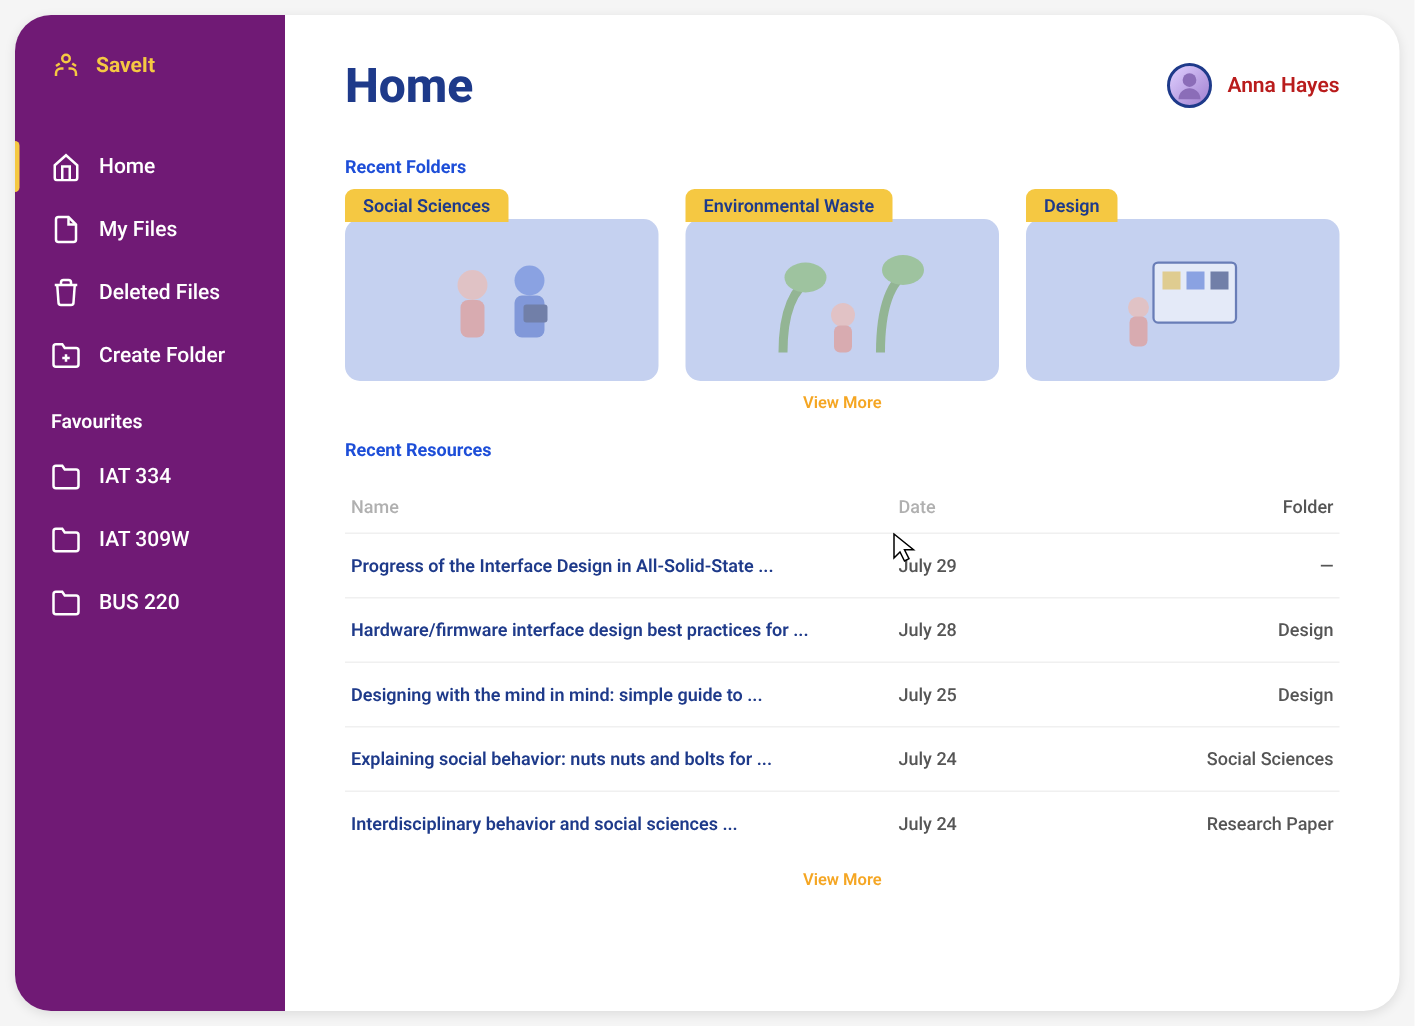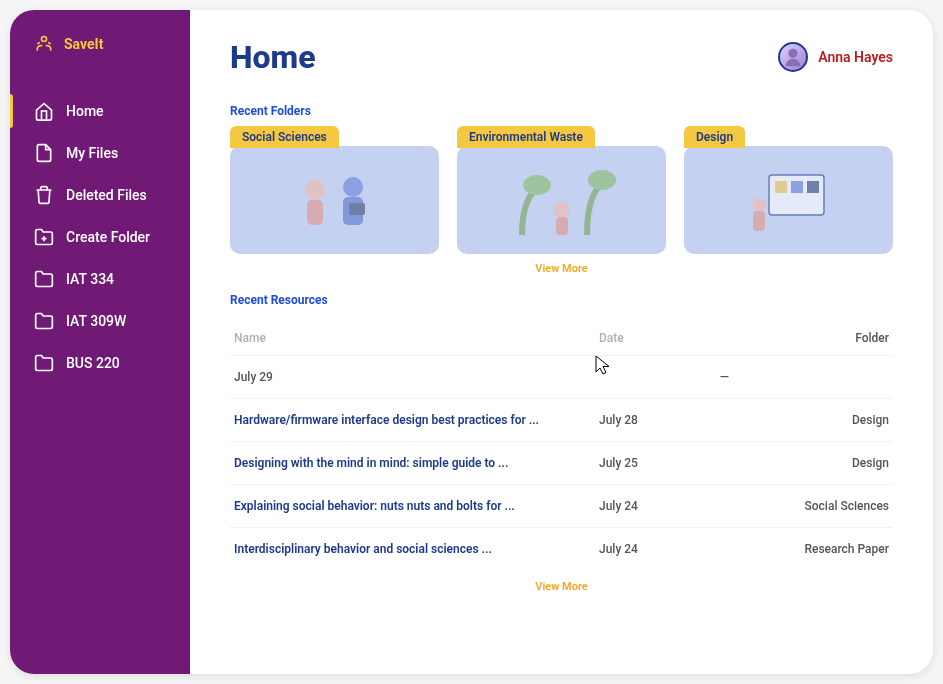--- a/index.html
+++ b/index.html
@@ -261,20 +261,21 @@
       <span class="nav-icon">
         <svg width="20" height="20" viewBox="0 0 24 24" fill="none" stroke="#fff" stroke-width="2">
             <path d="M22 19a2 2 0 0 1-2 2H4a2 2 0 0 1-2-2V5a2 2 0 0 1 2-2h5l2 3h9a2 2 0 0 1 2 2z"></path>
             <line x1="12" y1="11" x2="12" y2="17"></line>
             <line x1="9" y1="14" x2="15" y2="14"></line>
           </svg>
       </span>
       <span>Create Folder</span>
     </div>
 
+    <div class="section-label">Favourites</div>
 
     <div class="nav-item">
       <span class="nav-icon">
         <svg width="20" height="20" viewBox="0 0 24 24" fill="none" stroke="#fff" stroke-width="2">
             <path d="M22 19a2 2 0 0 1-2 2H4a2 2 0 0 1-2-2V5a2 2 0 0 1 2-2h5l2 3h9a2 2 0 0 1 2 2z"></path>
           </svg>
       </span>
       <span>IAT 334</span>
     </div>
     <div class="nav-item">
@@ -354,20 +355,21 @@
 
     <div class="resources-section">
       <h2 class="section-title">Recent Resources</h2>
       <div class="table-header">
         <div>Name</div>
         <div>Date</div>
         <div class="col-folder">Folder</div>
       </div>
 
       <div class="table-row">
+        <div class="col-name">Progress of the Interface Design in All-Solid-State ...</div>
         <div class="col-date">July 29</div>
         <div class="col-folder">—</div>
       </div>
       <div class="table-row">
         <div class="col-name">Hardware/firmware interface design best practices for ...</div>
         <div class="col-date">July 28</div>
         <div class="col-folder">Design</div>
       </div>
       <div class="table-row">
         <div class="col-name">Designing with the mind in mind: simple guide to ...</div>

